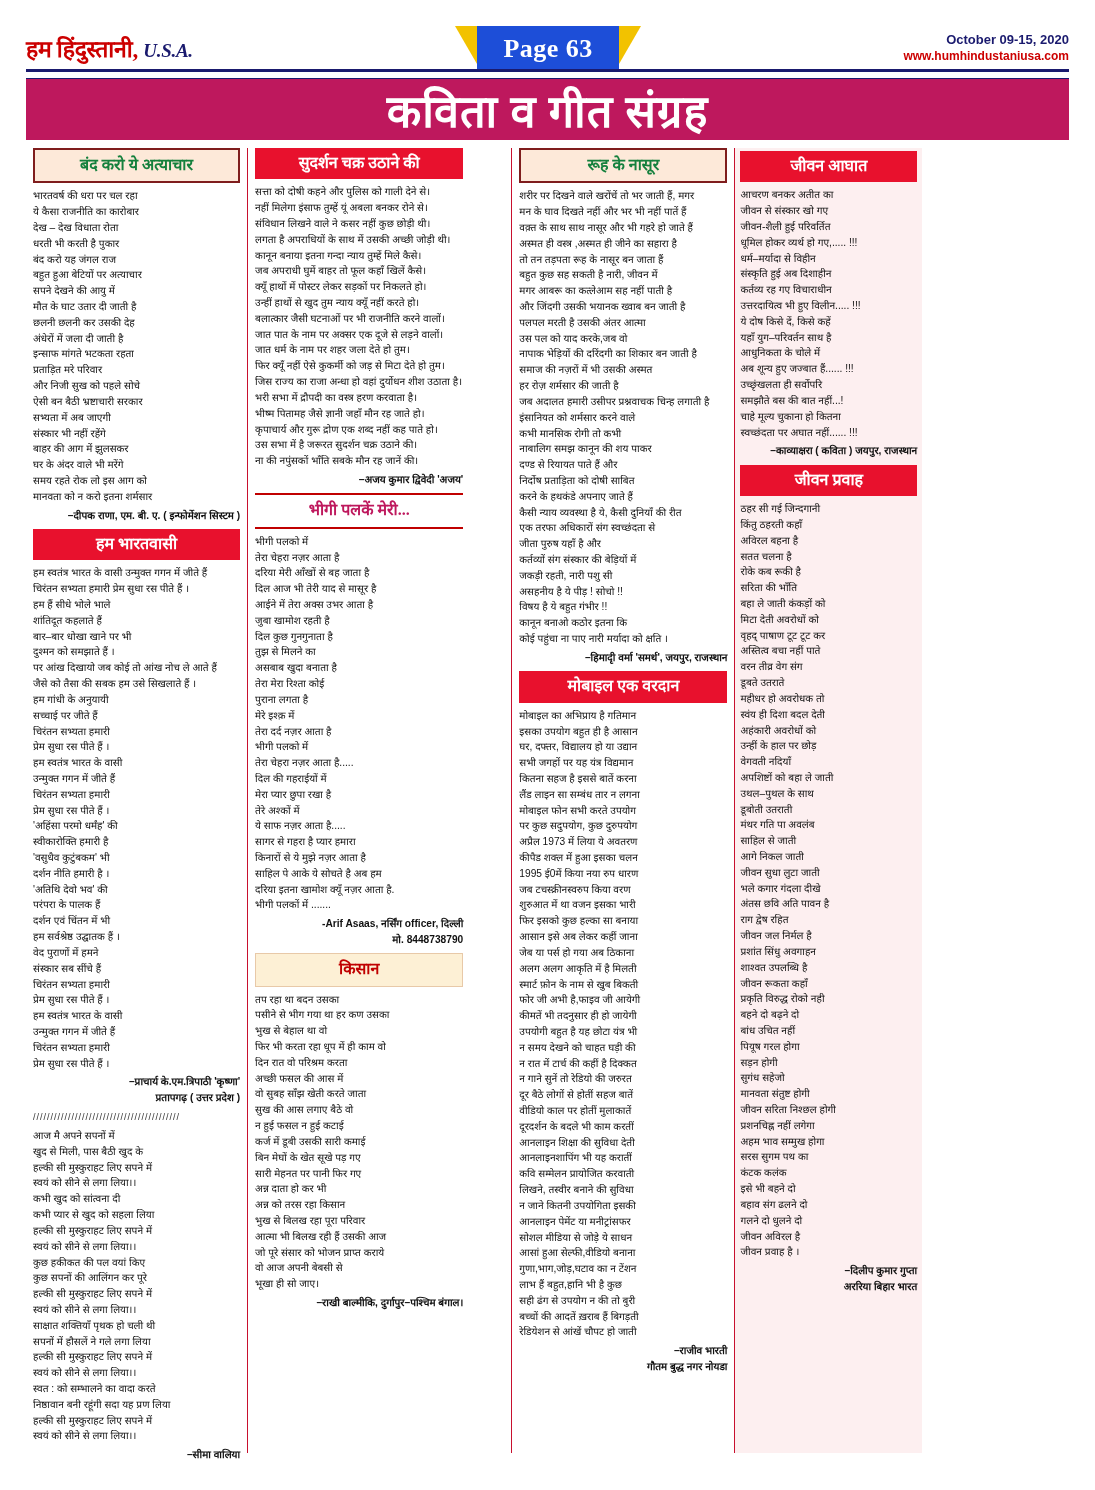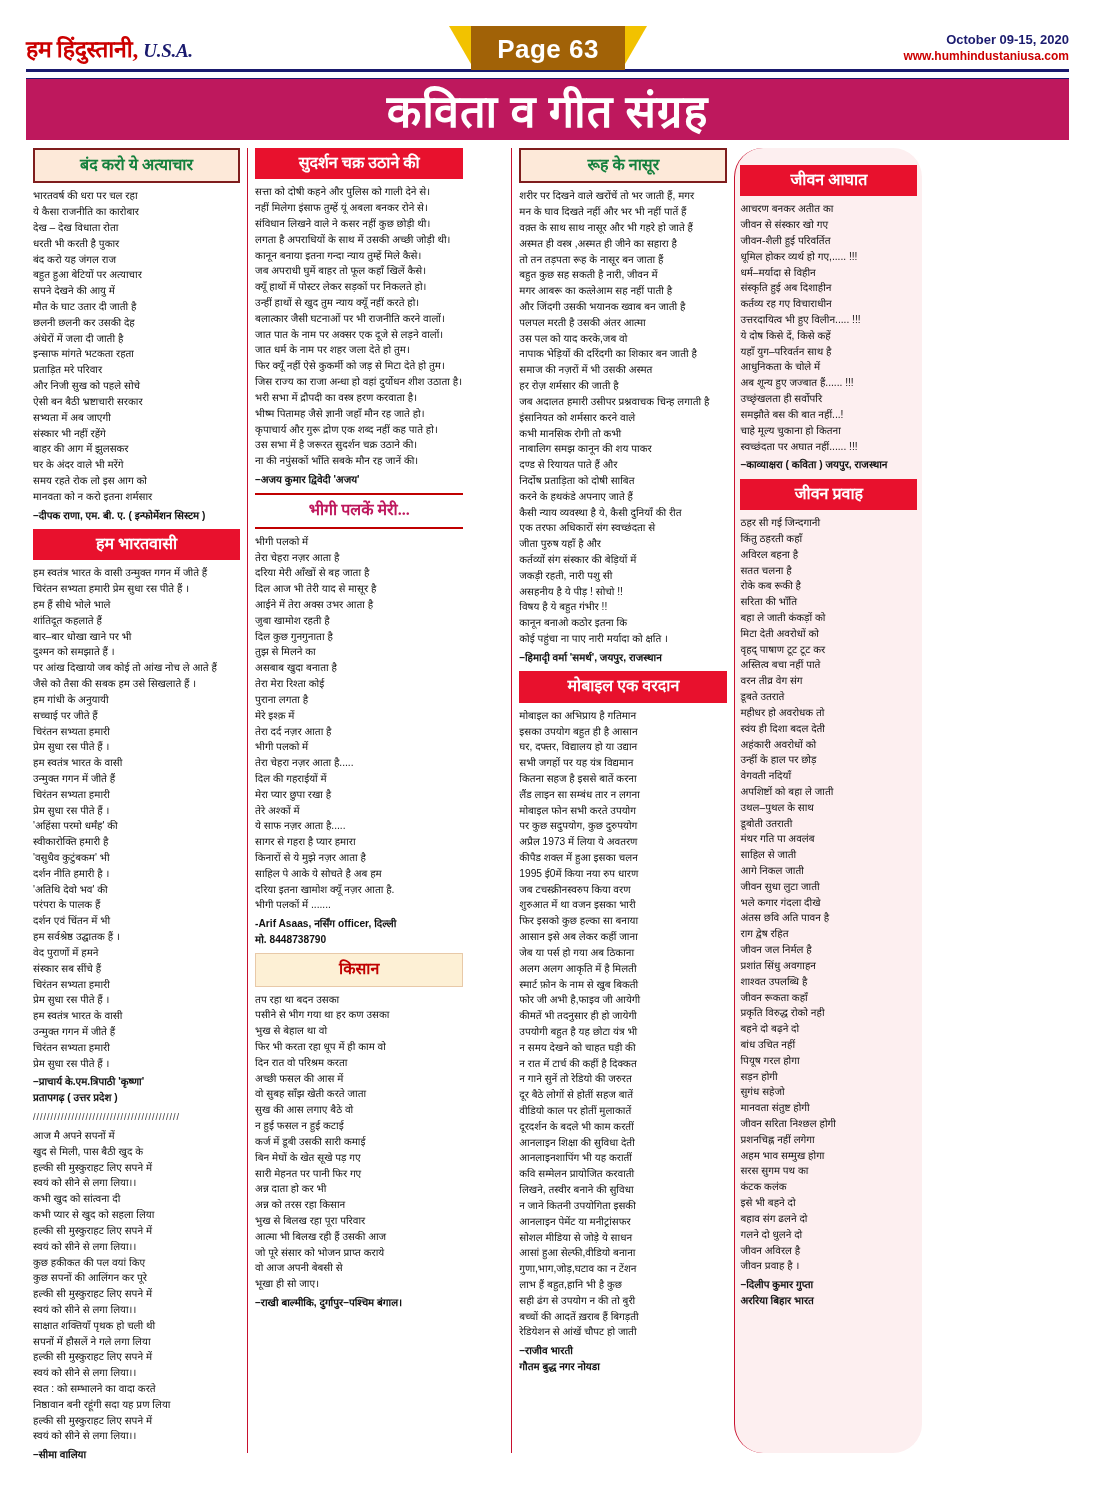--- a/index.html
+++ b/index.html
@@ -26,22 +26,22 @@
   .brand {
     font-family: "Liberation Serif", serif;
     font-size: 23px; font-weight: bold; color:#cc0000;
     white-space: nowrap;
     letter-spacing: -0.3px;
     text-align: right;
   }
   .brand .usa { color:#1a1a6e; font-style: italic; font-size:19px; }
   .pagebadge-wrap { position:relative; display:flex; align-items:stretch; }
   .pagebadge {
-    background:#a16207; color:#fff;
-    font-family:Liberation Sans, sans-serif;
+    background:#1d4ed8; color:#fff;
+    font-family:Liberation Serif, serif;
     font-weight:bold; font-size:26px;
     padding: 8px 26px 5px 26px;
     letter-spacing:0.5px;
   }
   .badge-tri {
     width:0;height:0;
     border-top: 38px solid #f2c200;
     border-left: 22px solid transparent;
   }
   .badge-tri.r {
@@ -96,30 +96,31 @@
     padding: 3px 2px 4px 2px;
     margin-bottom: 5px;
   }
   .t-peach { background:#fde9d9; color:#15803d; border:2px solid #7f1d1d;}
   .t-red   { background:#e8112d; color:#ffffff; }
   .t-yellowline { background:#ffffff; color:#be185d; border-top:2px solid #c00000; border-bottom:2px solid #c00000;}
   .t-orange { background:#fdf0d5; color:#c00000; border:1px solid #e8c9a8;}
 
   .poem { white-space: pre-line; font-size:10.2px; line-height:1.55; color:#111; }
   .byline {
+    text-align:right;
     font-weight:bold;
     font-size:10.2px;
     margin-top:3px;
     white-space: pre-line;
   }
   .divider-dots {
     font-size:9px; letter-spacing:1px; color:#333; overflow:hidden; white-space:nowrap;
     margin: 3px 0 3px 0;
   }
-  .boxtint { background:#fdeff0; padding:17px 5px;border-radius:29px; }
+  .boxtint { background:#fdeff0; padding:3px 5px; }
 </style>
 </head>
 <body>
 
 <div class="page">
 
   <div class="masthead">
     <div class="brand">
       <span>हम हिंदुस्तानी,</span>
       <span class="usa">U.S.A.</span>

